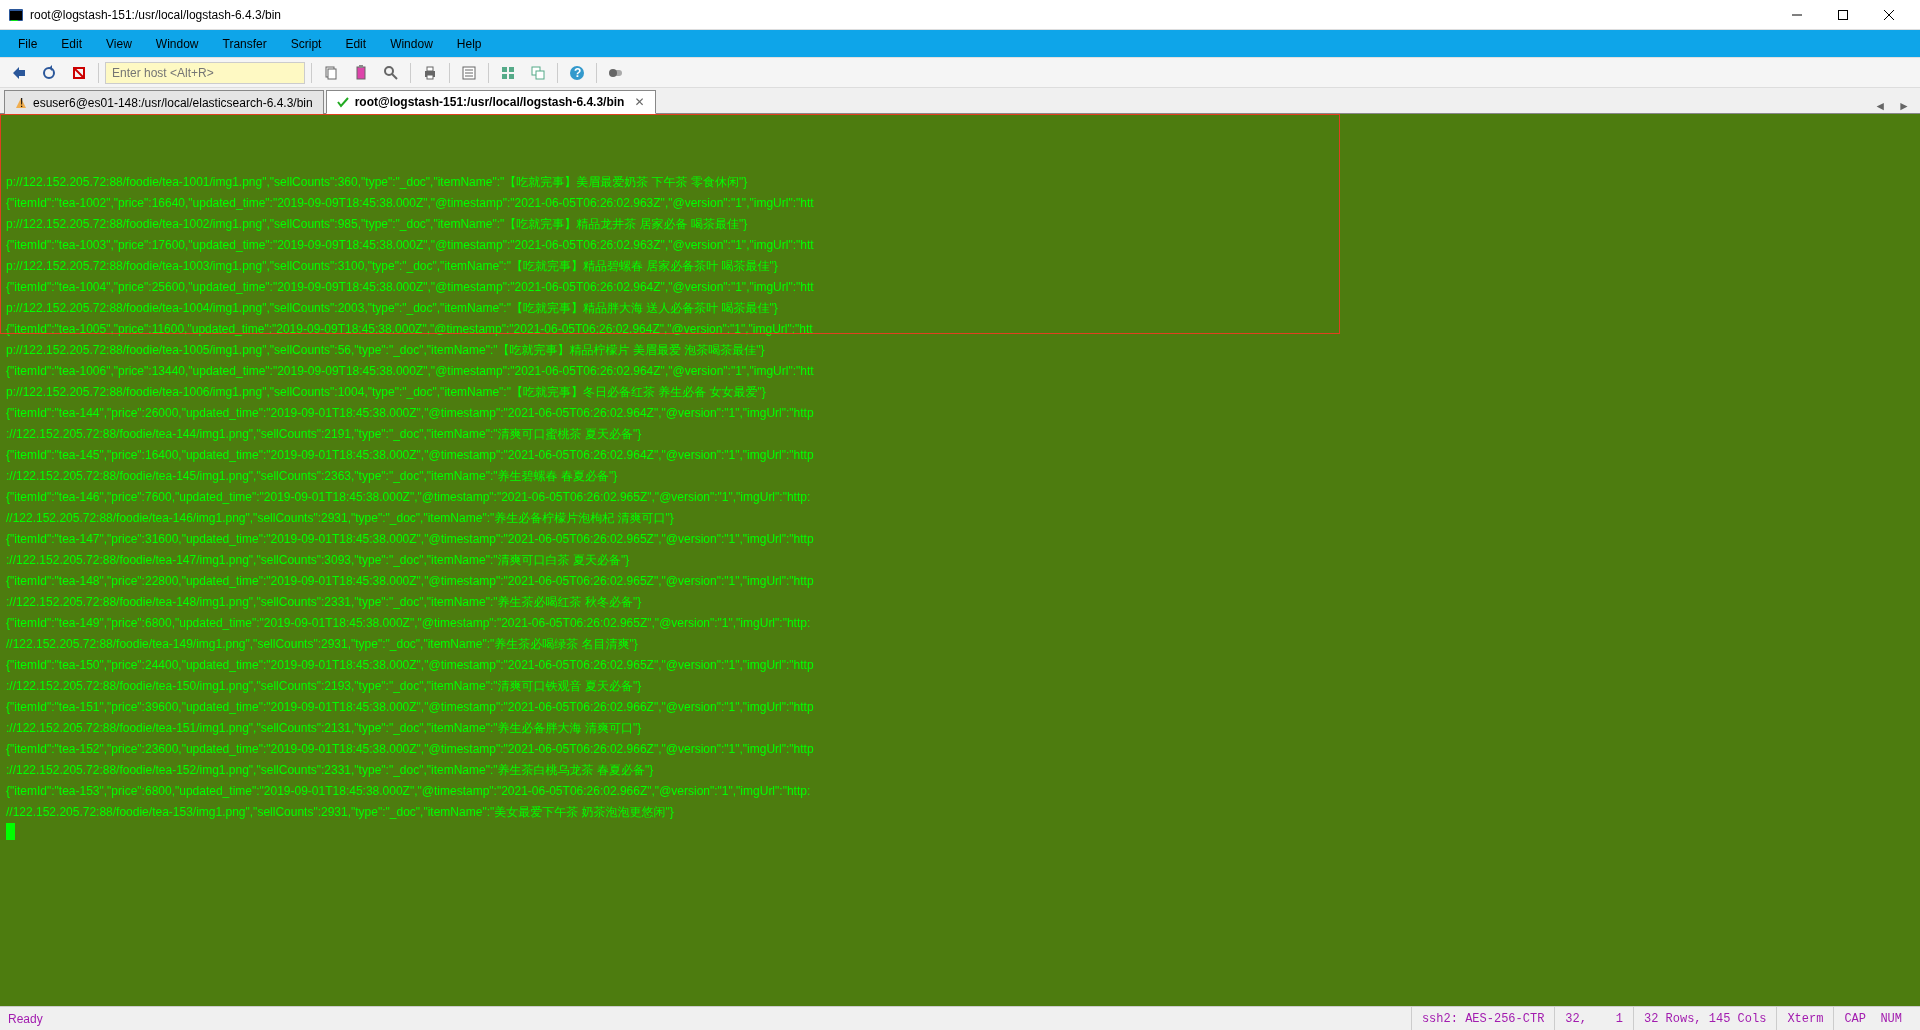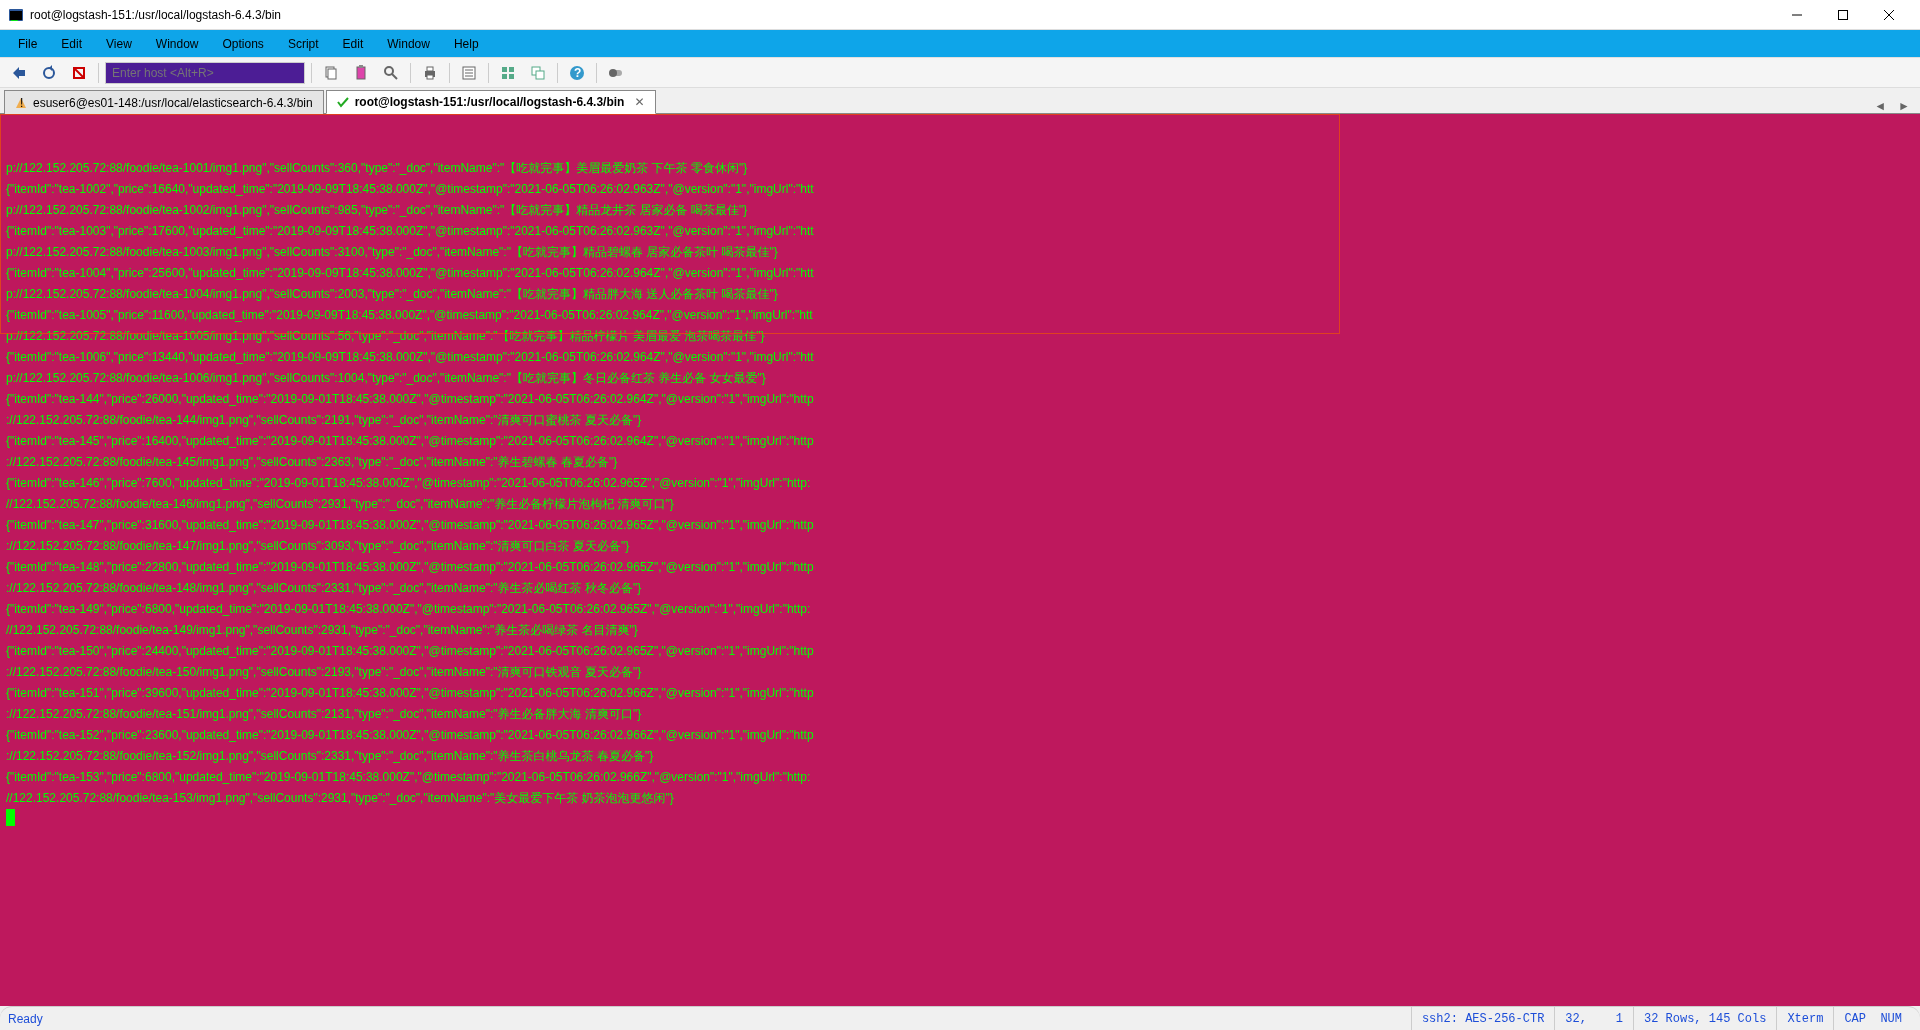--- a/index.html
+++ b/index.html
@@ -7,33 +7,33 @@
 .titlebar { background: #fff; height: 30px; display: flex; align-items: center; padding: 0 8px; border-bottom: 1px solid #ddd; }
 .titlebar .icon { width: 16px; height: 16px; margin-right: 6px; display: inline-flex; align-items: center; justify-content: center; }
 .titlebar .title { flex: 1; color: #000; }
 .titlebar .winbtns { display: flex; gap: 0; }
 .titlebar .winbtn { width: 46px; height: 30px; display: flex; align-items: center; justify-content: center; color: #000; cursor: pointer; }
 .menubar { background: #0ea5e9; height: 28px; display: flex; align-items: center; padding: 0 8px; gap: 4px; border-bottom: 1px solid #e0e0e0; }
 .menubar .menuitem { padding: 4px 10px; cursor: pointer; color: #000; }
 .toolbar { background: #f5f5f5; height: 30px; display: flex; align-items: center; padding: 0 6px; gap: 4px; border-bottom: 1px solid #ddd; }
 .toolbar .tbtn { width: 26px; height: 24px; display: flex; align-items: center; justify-content: center; cursor: pointer; border-radius: 2px; color: #444; }
 .toolbar .sep { width: 1px; height: 20px; background: #ccc; margin: 0 2px; }
-.toolbar .hostinput { height: 22px; width: 200px; padding: 0 6px; color: #888; border: 1px solid #ccc; background: #4c1d95; }
+.toolbar .hostinput { height: 22px; width: 200px; padding: 0 6px; color: #888; border: 1px solid #ccc; background: #fef9c3; }
 .tabbar { background: #f0f0f0; height: 26px; display: flex; align-items: flex-end; padding: 0 4px; border-bottom: 1px solid #888; }
 .tab { height: 24px; padding: 0 10px; display: flex; align-items: center; gap: 6px; border: 1px solid #888; border-bottom: none; background: #e5e5e5; margin-right: 2px; cursor: pointer; position: relative; top: 1px; }
 .tab.active { background: #fff; border-bottom: 1px solid #fff; }
 .tab .tabicon { width: 12px; height: 12px; display: inline-flex; }
 .tab .tabclose { color: #666; cursor: pointer; margin-left: 4px; }
 .tabbar .spacer { flex: 1; }
 .tabbar .tabnav { padding: 0 6px; color: #666; cursor: pointer; }
-.terminal { flex: 1; background: #be185d; color: #00ff00; font-family: "Consolas", "Courier New", monospace; font-size: 14px; line-height: 21px; padding: 2px 6px; overflow: hidden; white-space: pre; position: relative; }
+.terminal { flex: 1; background: #4d7c0f; color: #00ff00; font-family: "Consolas", "Courier New", monospace; font-size: 14px; line-height: 21px; padding: 16px 6px; overflow: hidden; white-space: pre; position: relative; }
 .terminal .highlight-box { position: absolute; border: 1px solid #e04020; pointer-events: none; }
 .terminal .cursor { display: inline-block; width: 9px; height: 17px; background: #00ff00; vertical-align: text-bottom; animation: blink 1s step-start infinite; }
 @keyframes blink { 50% { opacity: 0; } }
-.statusbar { background: #f0f0f0; height: 24px; display: flex; align-items: center; padding: 0 8px; border-top: 1px solid #ccc; color: #1d4ed8; border-radius: 12px; }
+.statusbar { background: #f0f0f0; height: 24px; display: flex; align-items: center; padding: 0 8px; border-top: 1px solid #ccc; color: #a21caf; }
 .statusbar .spacer { flex: 1; }
 .statusbar .cell { padding: 4px 10px; border-left: 1px solid #ccc; height: 100%; display: flex; align-items: center; white-space: pre; font-family: Liberation Mono, monospace; }
 svg { display: block; }
 </style>
 </head>
 <body>
 
 <div class="titlebar">
   <span class="icon">
     <svg width="16" height="16" viewBox="0 0 16 16">
@@ -61,21 +61,21 @@
         </svg>
       </div>
   </div>
 </div>
 
 <div class="menubar">
   <span class="menuitem">File</span>
   <span class="menuitem">Edit</span>
   <span class="menuitem">View</span>
   <span class="menuitem">Window</span>
-  <span class="menuitem">Options</span>
+  <span class="menuitem">Transfer</span>
   <span class="menuitem">Script</span>
   <span class="menuitem">Edit</span>
   <span class="menuitem">Window</span>
   <span class="menuitem">Help</span>
 </div>
 
 <div class="toolbar">
   <div class="tbtn">
       <svg width="16" height="16">
         <path d="M2 8 L8 2 L8 5 L14 5 L14 11 L8 11 L8 14 Z" fill="#2b579a"></path>

